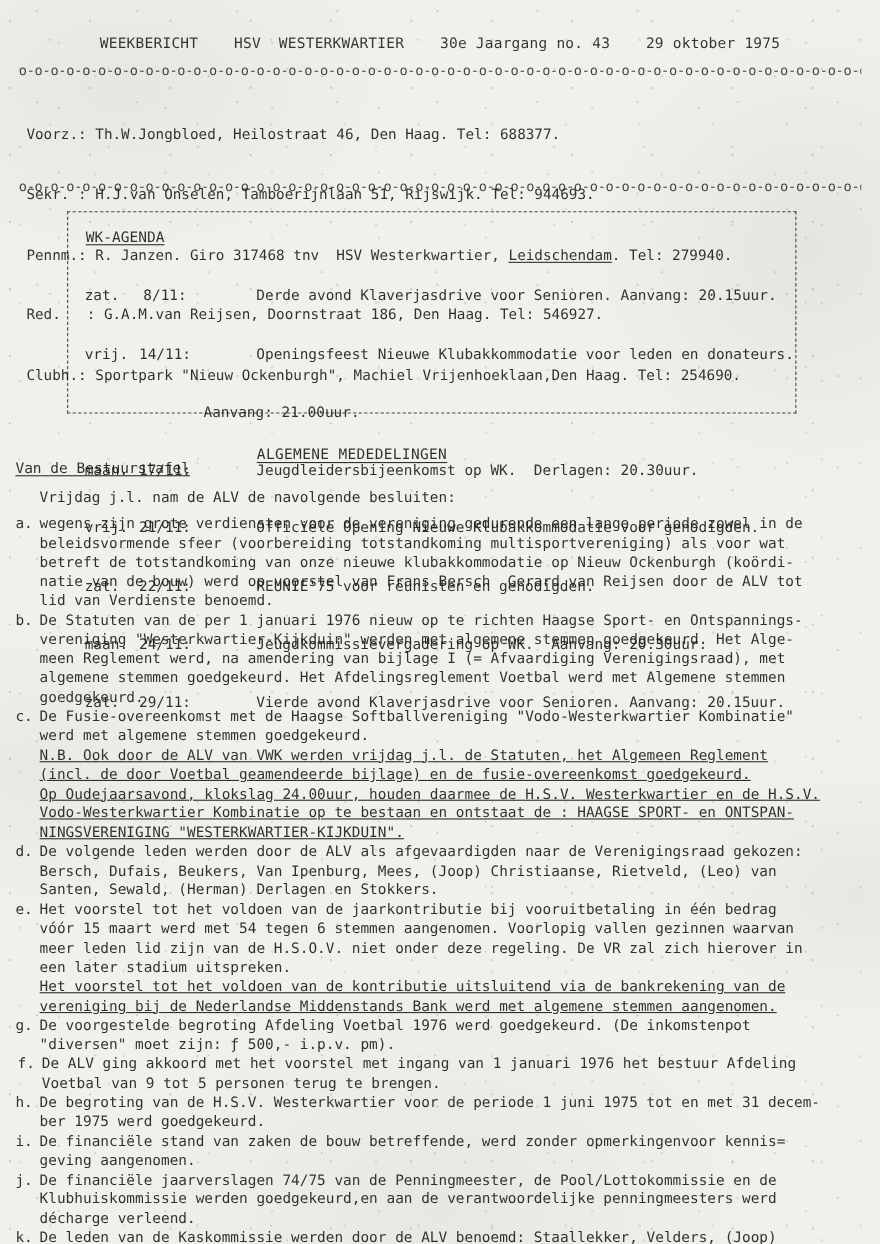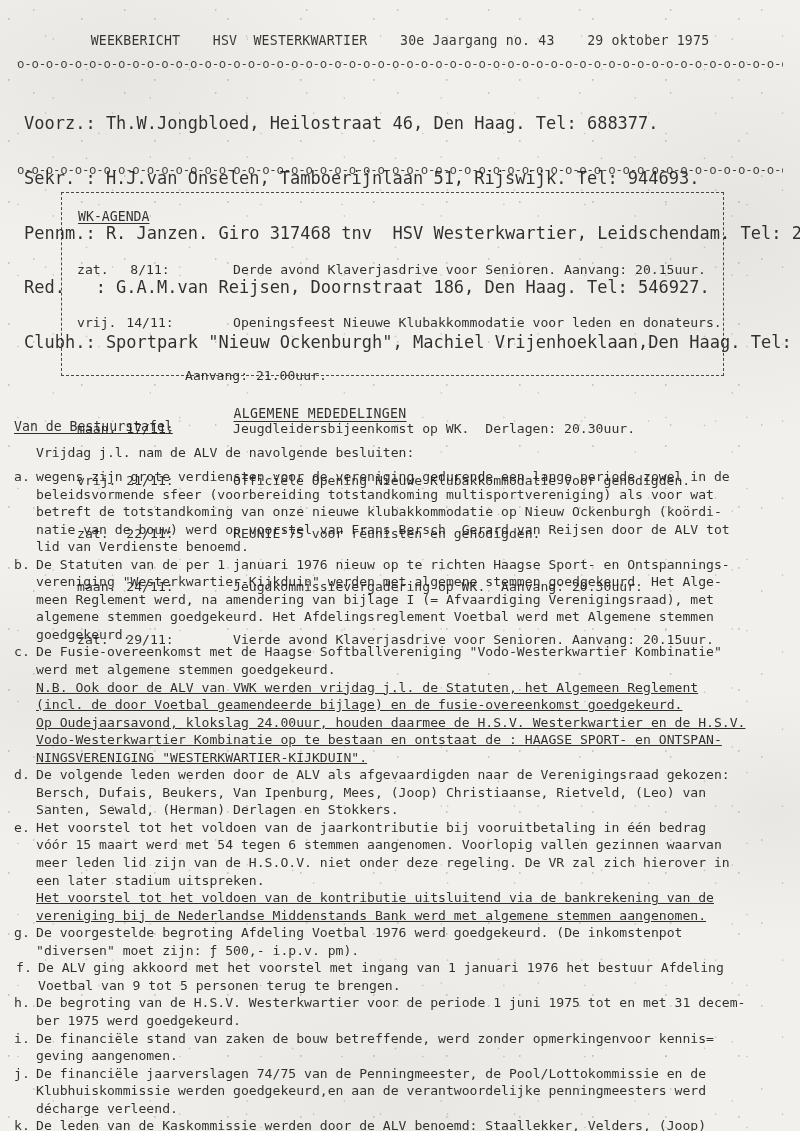--- a/index.html
+++ b/index.html
@@ -62,27 +62,27 @@
     opacity: 0.82;
   }
   .rule-1 { top: 56px; }
   .rule-2 { top: 162px; }
 
   .contacts {
     position: absolute;
     top: 78px;
     left: 24px;
     width: 760px;
-    font-size: 17px;
+    font-size: 13px;
     line-height: 18.2px;
     white-space: pre;
     opacity: 0.9;
   }
   .contacts .line { display: block; }
-  .u { text-underline-offset: 2px; }
+  .u { text-decoration: underline; text-underline-offset: 2px; }
 
   .agenda-box {
     position: absolute;
     top: 192px;
     left: 61px;
     width: 663px;
     height: 184px;
     border: 1px dashed rgba(25,25,25,0.78);
     box-sizing: border-box;
   }

